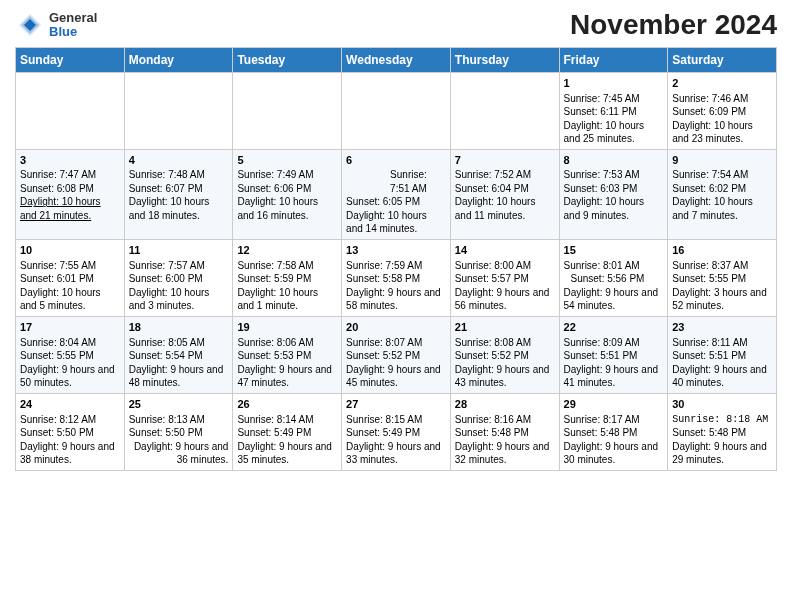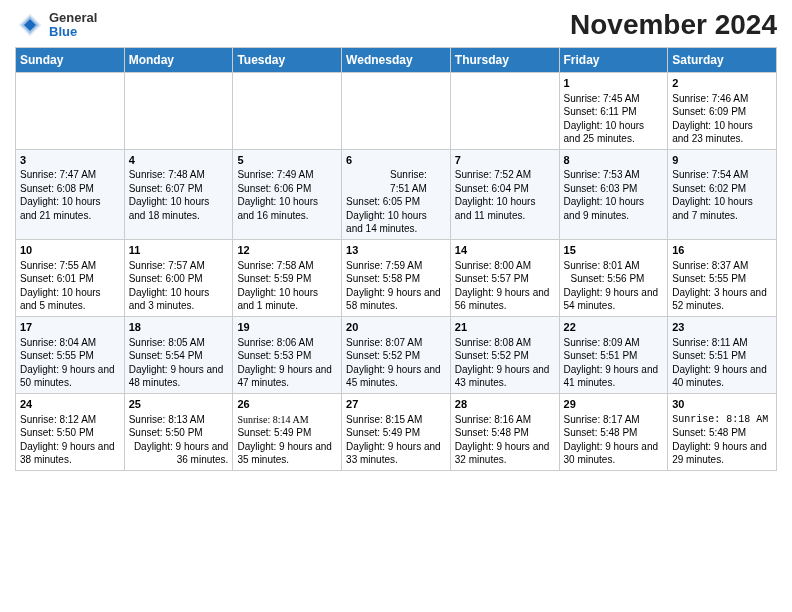--- a/index.html
+++ b/index.html
@@ -135,21 +135,21 @@
           <span style="display: block;">Sunrise: 7:46 AM</span>
           <span style="display: block;">Sunset: 6:09 PM</span>
           <span style="display: block;">Daylight: 10 hours and 23 minutes.</span>
         </td>
       </tr>
       <tr class="row-even">
         <td>
           <span class="day-number">3</span>
           <span style="display: block;">Sunrise: 7:47 AM</span>
           <span style="display: block;">Sunset: 6:08 PM</span>
-          <span style="display: block;">Daylight: 10 hours and 21 minutes.</span>
+          <span style="display: block; text-decoration: underline;">Daylight: 10 hours and 21 minutes.</span>
         </td>
         <td>
           <span class="day-number">4</span>
           <span style="display: block;">Sunrise: 7:48 AM</span>
           <span style="display: block;">Sunset: 6:07 PM</span>
           <span style="display: block;">Daylight: 10 hours and 18 minutes.</span>
         </td>
         <td>
           <span class="day-number">5</span>
           <span style="display: block;">Sunrise: 7:49 AM</span>
@@ -277,21 +277,21 @@
           <span style="display: block;">Daylight: 9 hours and 38 minutes.</span>
         </td>
         <td>
           <span class="day-number">25</span>
           <span style="display: block;">Sunrise: 8:13 AM</span>
           <span style="display: block;">Sunset: 5:50 PM</span>
           <span style="display: block; text-align: right;">Daylight: 9 hours and 36 minutes.</span>
         </td>
         <td>
           <span class="day-number">26</span>
-          <span style="display: block; font-family: Liberation Serif, serif;">Sunrise: 8:14 AM</span>
+          <span style="display: block;">Sunrise: 8:14 AM</span>
           <span style="display: block;">Sunset: 5:49 PM</span>
           <span style="display: block;">Daylight: 9 hours and 35 minutes.</span>
         </td>
         <td>
           <span class="day-number">27</span>
           <span style="display: block;">Sunrise: 8:15 AM</span>
           <span style="display: block;">Sunset: 5:49 PM</span>
           <span style="display: block;">Daylight: 9 hours and 33 minutes.</span>
         </td>
         <td>

